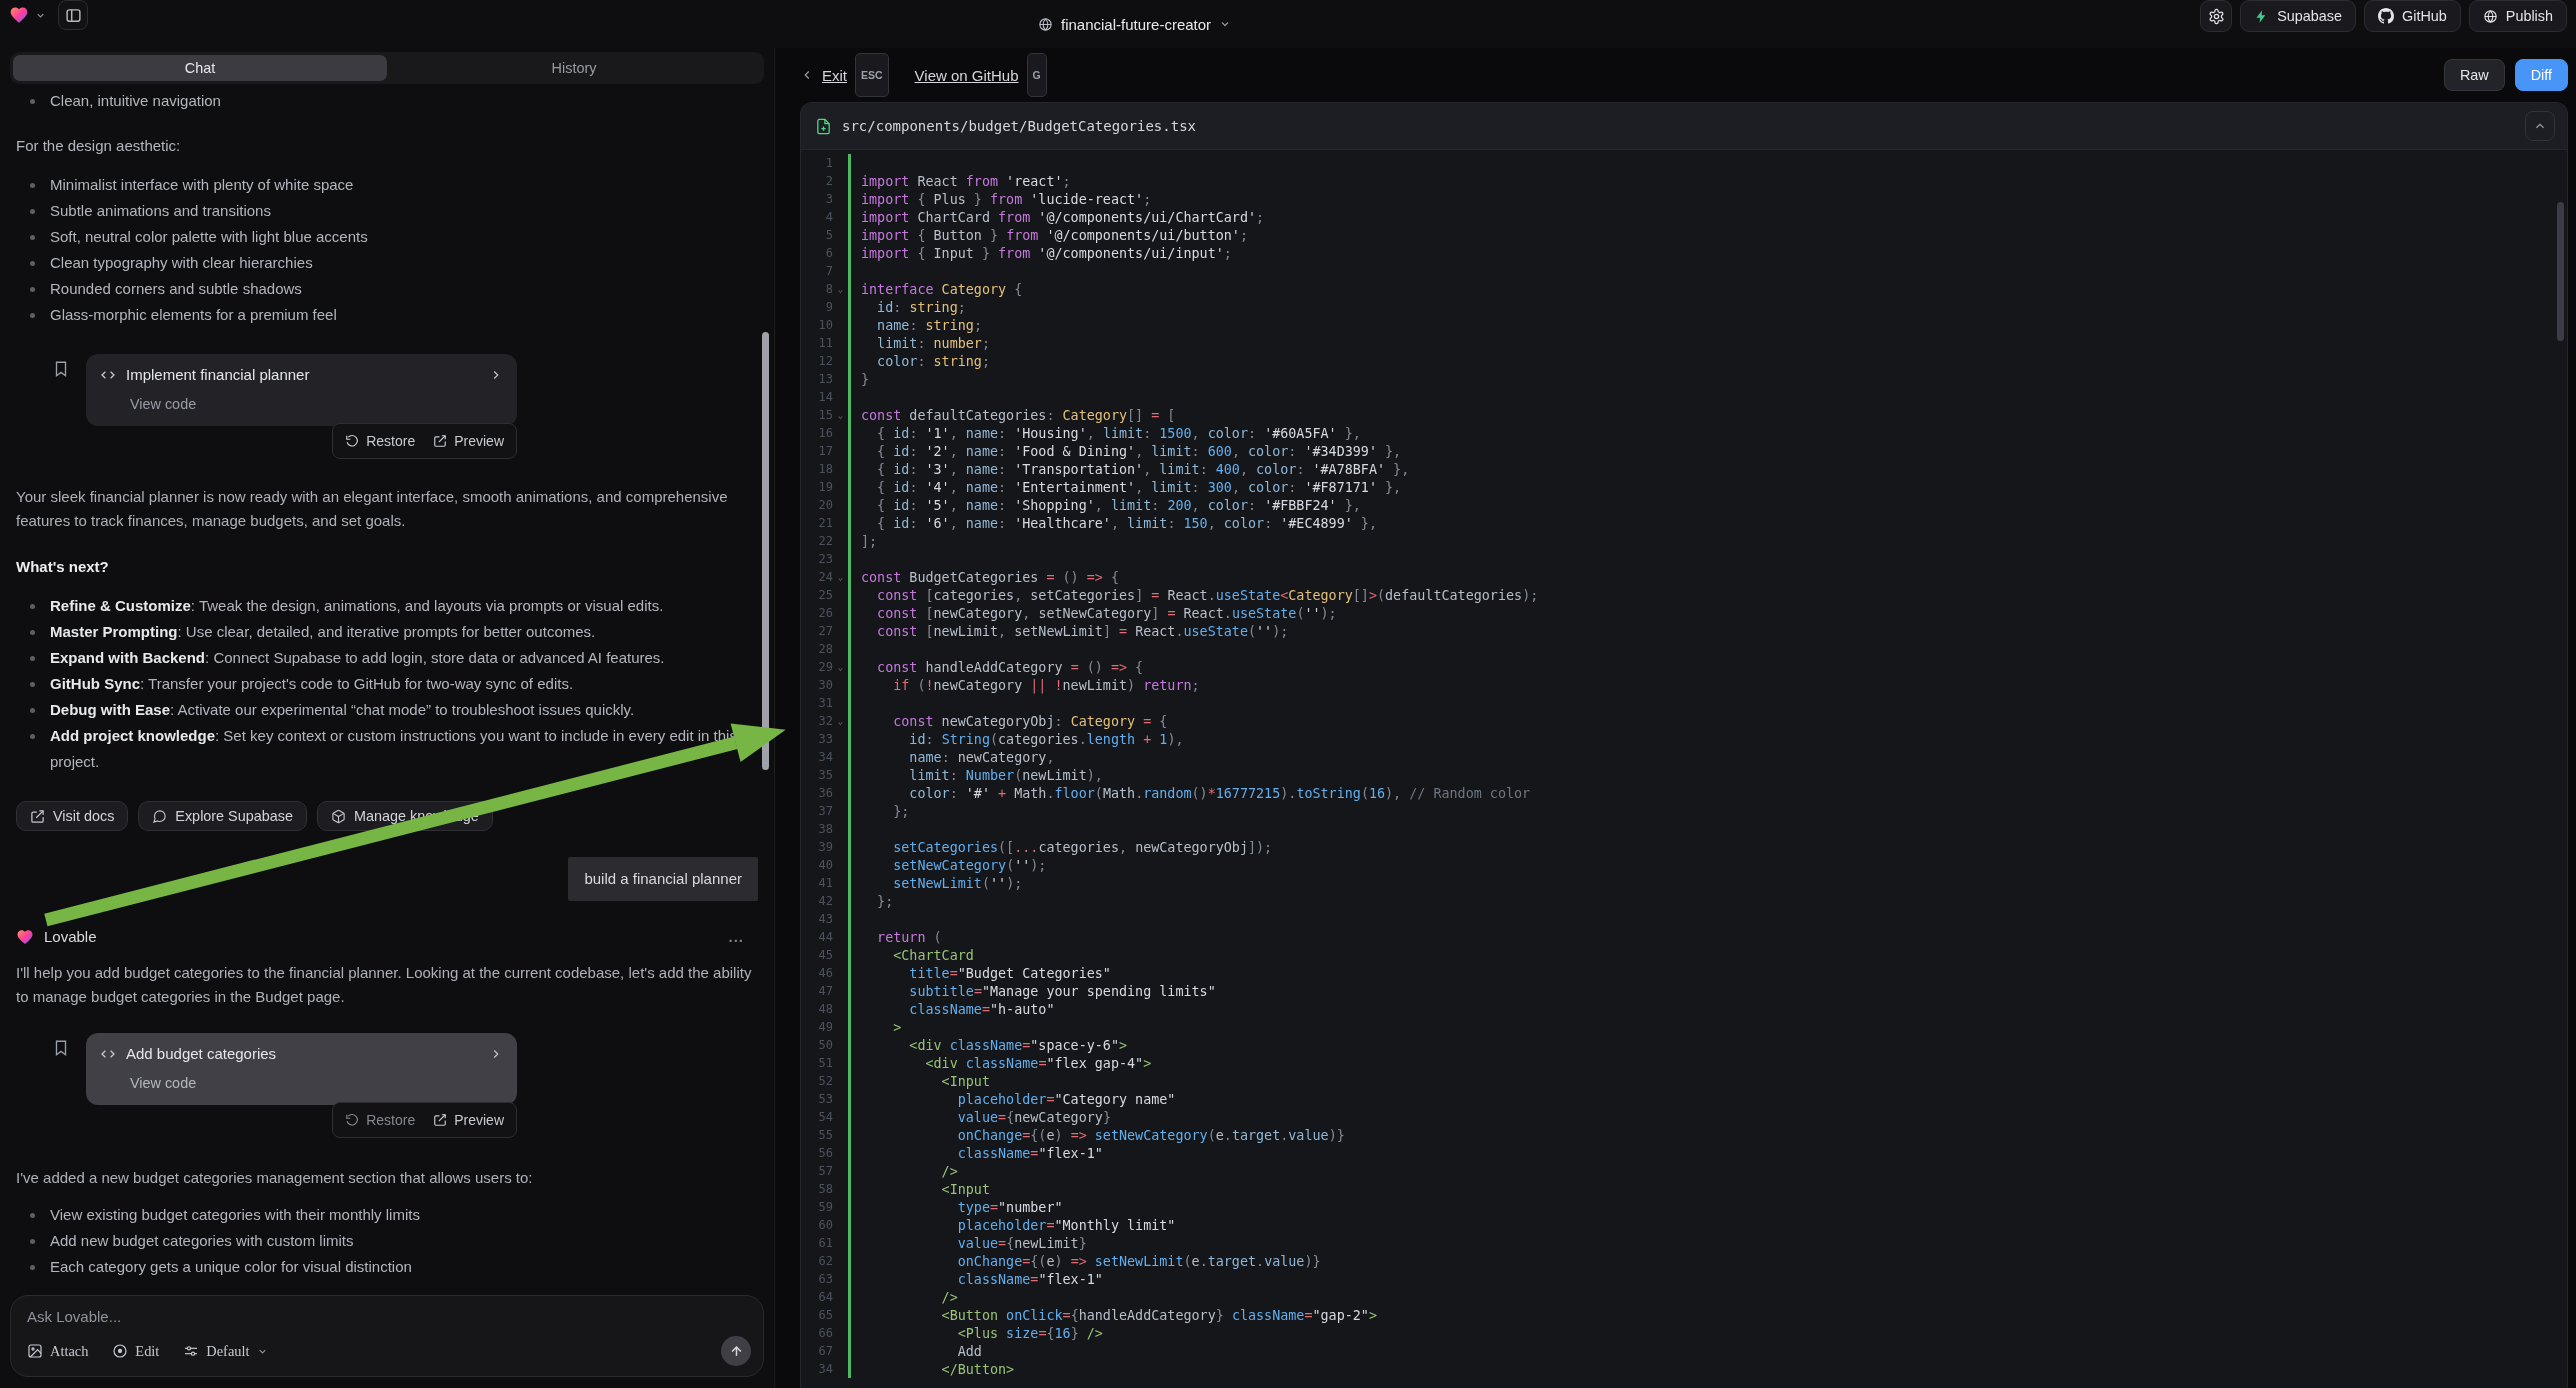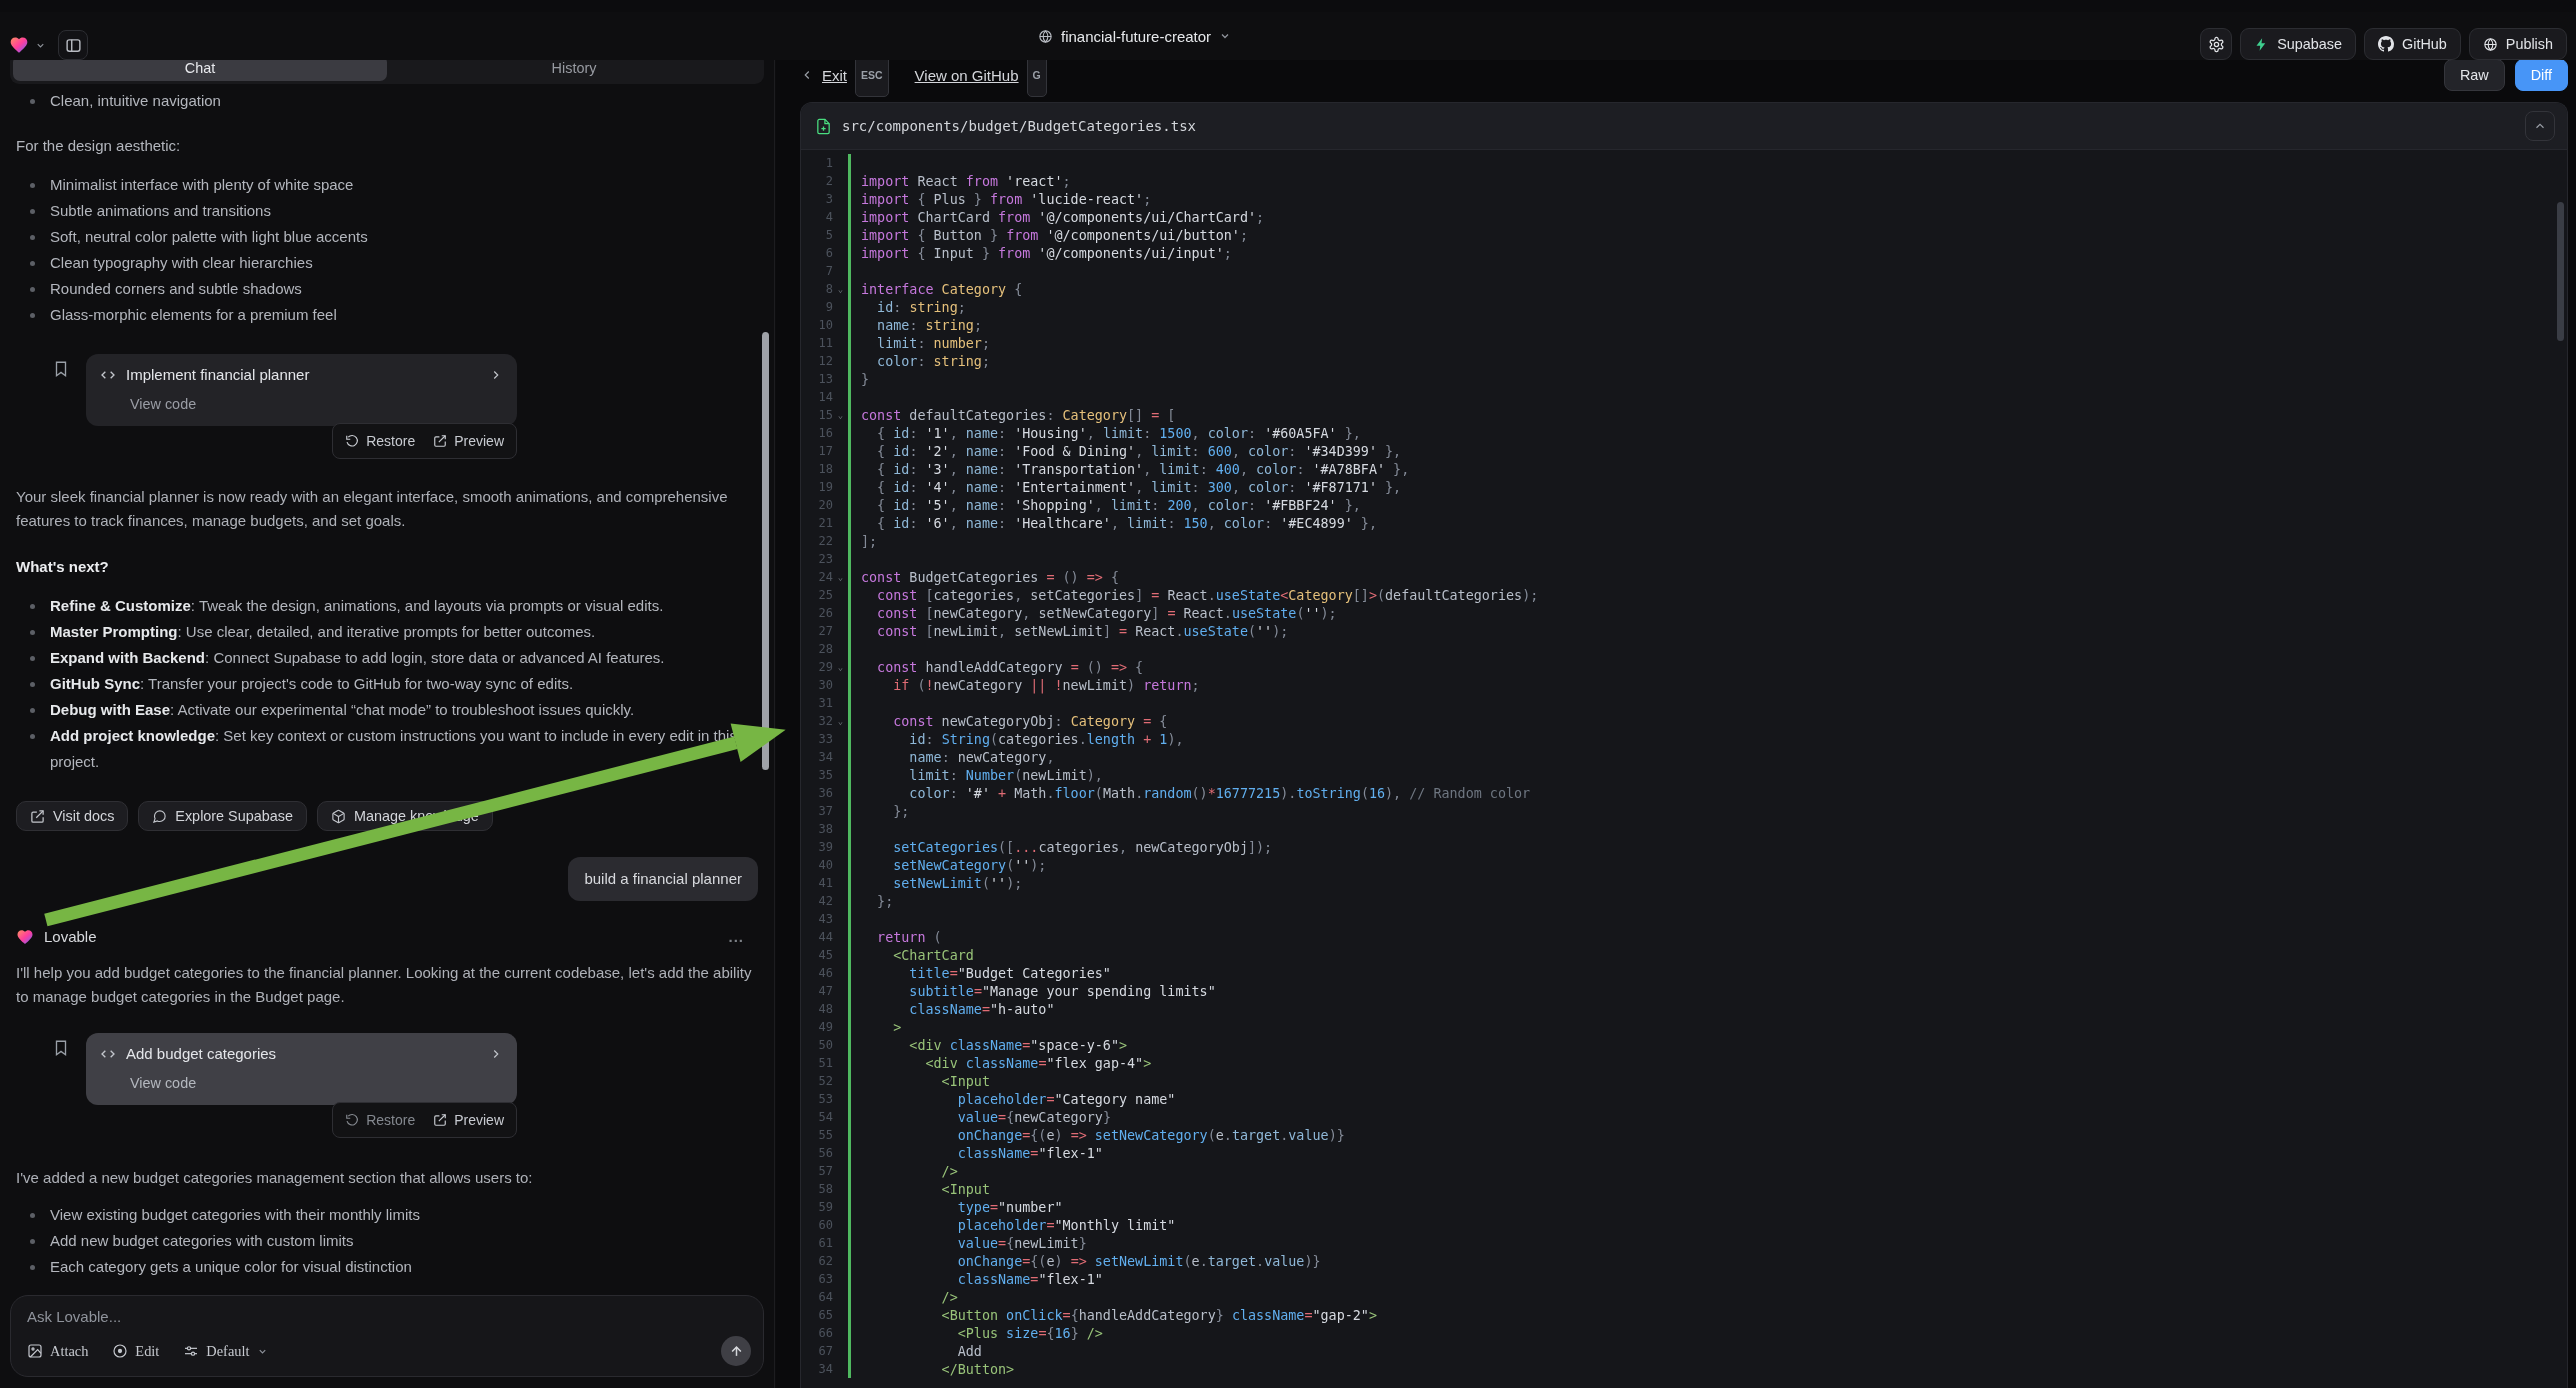--- a/index.html
+++ b/index.html
@@ -1,21 +1,21 @@
 <!DOCTYPE html>
 <html><head>
 <meta charset="utf-8">
 <style>
   * { margin:0; padding:0; box-sizing:border-box; }
   html,body { width:2576px; height:1388px; }
   body { background:#0c0c0e; font-family:"Liberation Sans",sans-serif; color:#b8bbc2; position:relative; overflow:hidden; }
   svg { display:block; }
 
   
-  .topbar { position:absolute; top:12px; left:0; width:2576px; height:48px; background:#0e0e10; display:flex; align-items:flex-end; padding:0 9px; z-index:5; }
+  .topbar { position:absolute; top:0; left:0; width:2576px; height:48px; background:#0e0e10; display:flex; align-items:flex-start; padding:0 9px; z-index:5; }
   .tb-left { display:flex; align-items:center; gap:6px; }
   .logo-chevron { color:#8f939b; }
   .panel-toggle { width:30px; height:30px; border:1px solid #2c2d32; border-radius:8px; display:grid; place-items:center; color:#b8bbc2; margin-left:6px; background:#121215; }
   .tb-center { position:absolute; left:1038px; top:0; height:48px; display:flex; align-items:center; gap:8px; }
   .tb-project { font-size:15px; color:#e7e9ec; }
   .tb-right { margin-left:auto; display:flex; align-items:center; gap:8px; }
   .tb-btn { height:32px; display:flex; align-items:center; gap:8px; background:#1a1a1e; border:1px solid #2c2d32; border-radius:9px; padding:0 13px; font-size:14.4px; color:#e2e4e8; cursor:pointer; }
   .tb-iconbtn { width:32px; padding:0; justify-content:center; }
 
   
@@ -44,21 +44,21 @@
   .vpill .pitem { display:flex; align-items:center; gap:7px; cursor:pointer; }
   .vcard.selected { background:#404046; }
   .vcard.selected .vcard-link { color:#b4b8bf; }
   .pitem.dim { color:#84888f; }
 
   .actions-row { display:flex; gap:10px; margin-top:26px; }
   .action-btn { display:flex; align-items:center; gap:8px; background:#1d1d21; border:1px solid #2f2f34; border-radius:10px; padding:6px 13px; color:#d3d5da; font-size:14.4px; cursor:pointer; }
   .action-btn svg { color:#c3c6cc; }
 
   .bubble-row { display:flex; justify-content:flex-end; }
-  .bubble { background:#2b2b30; border-radius:12px; padding:10px 16px; color:#d8dade; max-width:597px; }
+  .bubble { background:#2b2b30; border-radius:2px; padding:10px 16px; color:#d8dade; max-width:597px; }
   .bubble-row.m1 { margin-top:26px; }
 
   .assistant-row { display:flex; align-items:center; gap:10px; margin-top:24px; }
   .assistant-name { color:#d8dade; font-size:15px; }
   .assistant-dots { margin-left:auto; margin-right:14px; color:#7c8086; letter-spacing:1px; font-weight:bold; cursor:pointer; }
 
   .composer { position:absolute; left:10px; right:10px; bottom:11px; height:82px; background:#161619; border:1px solid #2a2a2f; border-radius:18px; padding:12px 16px; }
   .composer-input { width:100%; background:transparent; border:none; outline:none; color:#e7e9ec; font-size:15px; font-family:"Liberation Sans",sans-serif; }
   .composer-input::placeholder { color:#8f939b; }
   .composer-bottom { position:absolute; left:16px; right:12px; bottom:10px; display:flex; align-items:center; gap:24px; font-size:14.4px; color:#c6c9cf; }

